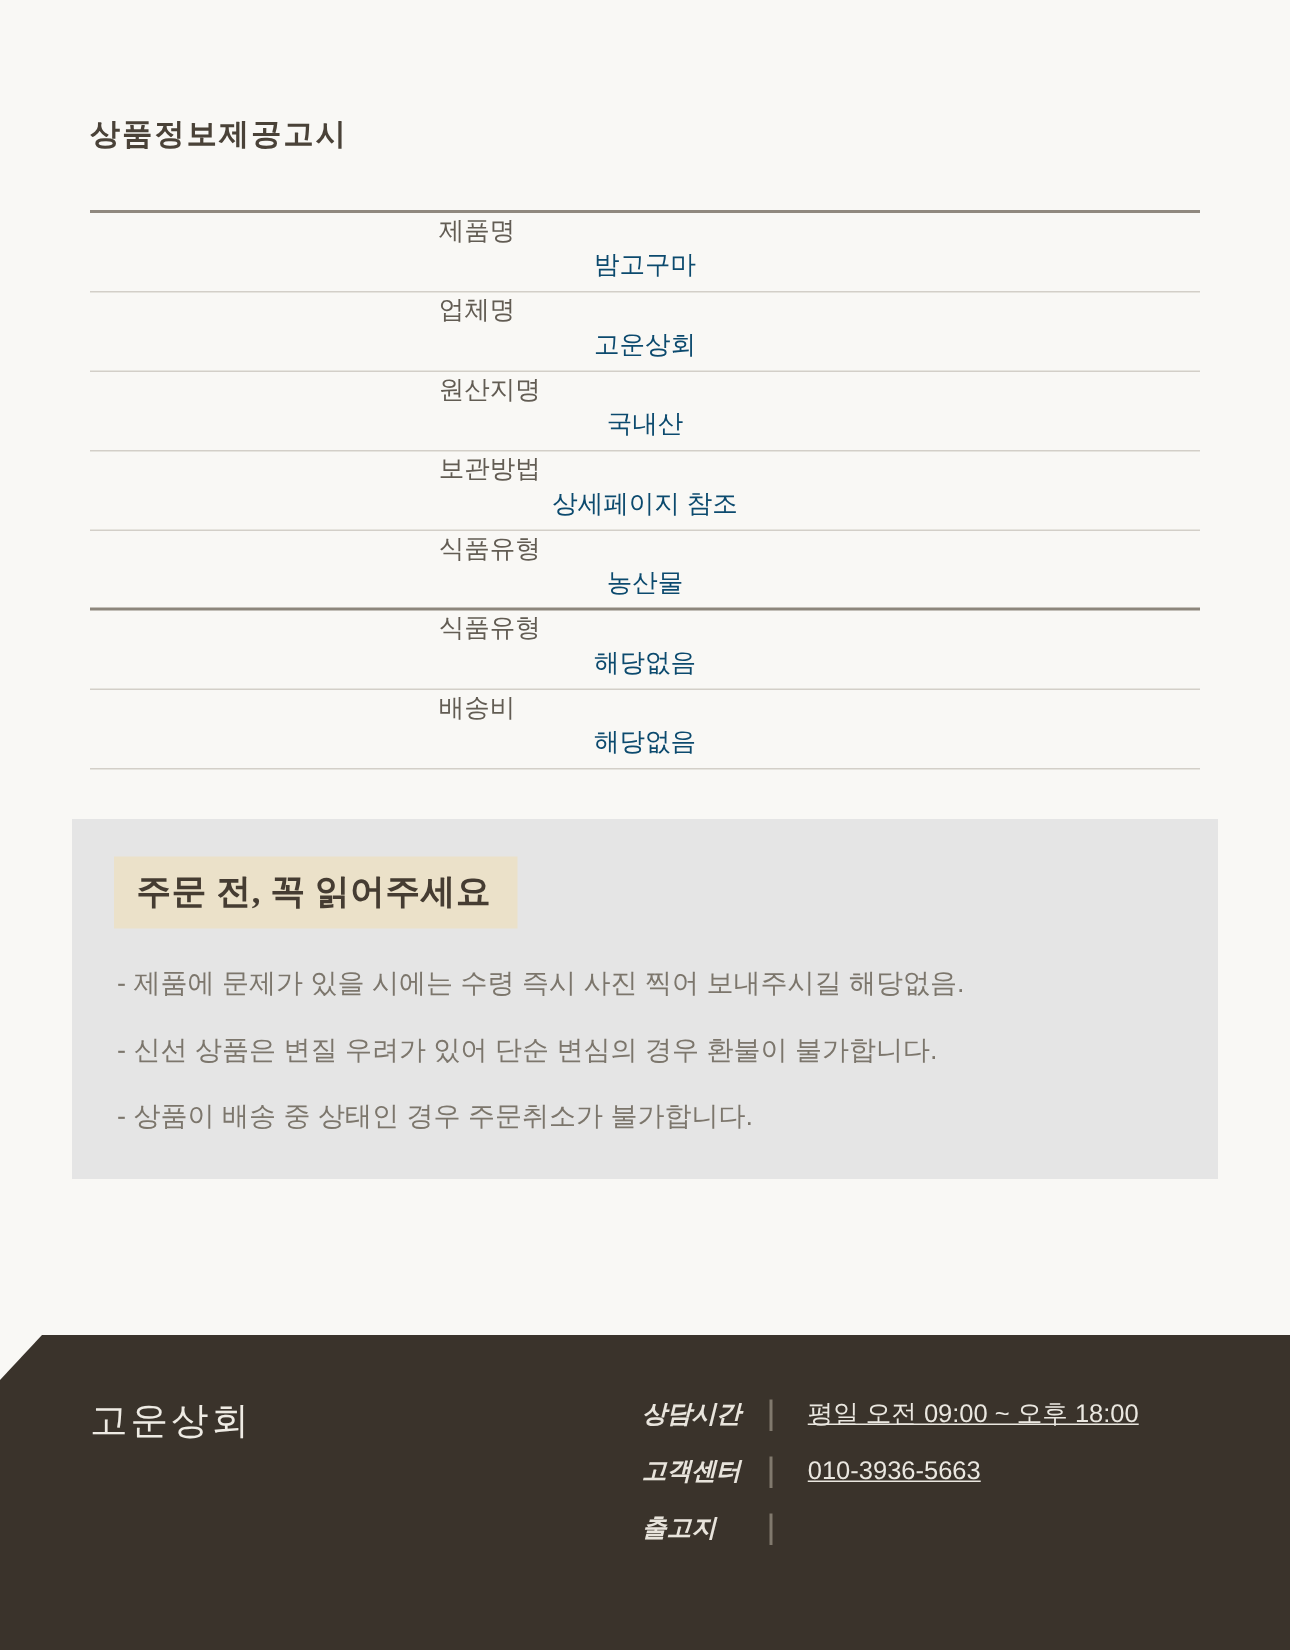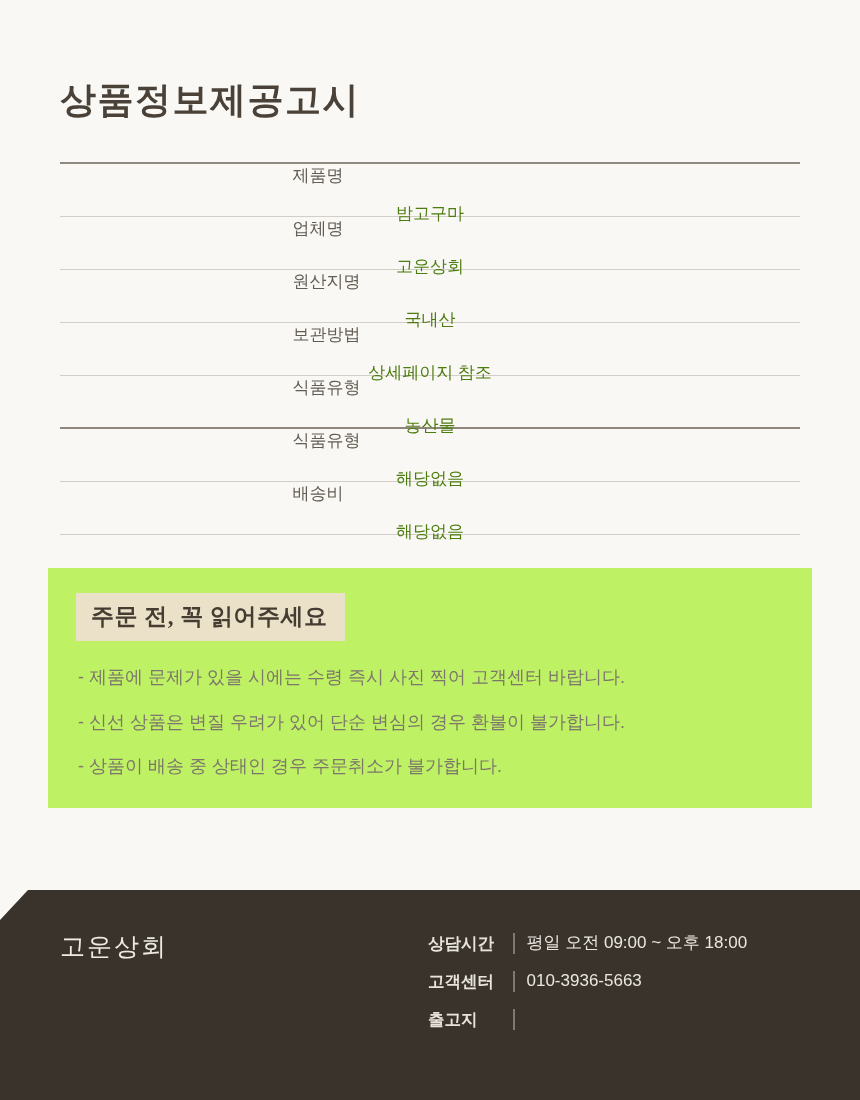--- a/index.html
+++ b/index.html
@@ -14,21 +14,21 @@
     height: 1100px;
     background: #f9f8f5;
     overflow: hidden;
   }
   .content { padding: 0 60px; }
 
   
   .page-title {
     margin-top: 76px;
     font-family: Liberation Mono, monospace;
-    font-size: 36px;
+    font-size: 20px;
     font-weight: 600;
     letter-spacing: 1.5px;
     color: #4a4238;
   }
 
   
   .info-table {
     margin-top: 37px;
     width: 740px;
     border-top: 2px solid #90897f;
@@ -40,28 +40,28 @@
     border-bottom: 1px solid #d3cfc8;
     font-size: 17px;
     flex-direction: column;
   }
   .info-row.group-end { border-bottom: 2px solid #8d867c; }
   .info-label {
     width: 275px;
     color: #625c53;
     flex: 0 0 auto;
   }
-  .info-value { color: #4d7c0f; margin-top: 15px; }
+  .info-value { color: #0c4a6e; }
 
   
   .notice-box {
     margin-top: 33px;
     margin-left: -12px;
     width: 764px;
-    background: #bef264;
+    background: #e5e5e5;
     padding: 25px 28px 30px 28px;
   }
   .notice-title {
     display: inline-block;
     background: #ebe1c9;
     padding: 8px 17px 9px 15px;
     font-family: "Liberation Serif", "DejaVu Serif", serif;
     font-size: 23px;
     font-weight: 600;
     letter-spacing: 0.5px;
@@ -106,33 +106,35 @@
     align-items: flex-start;
     margin-bottom: 15px;
   }
   .contact-label {
     width: 85px;
     flex: 0 0 auto;
     font-size: 16.5px;
     font-weight: bold;
     color: #e8e4dc;
     line-height: 1.35;
+    font-style: italic;
   }
   .contact-divider {
     flex: 0 0 auto;
     width: 1.5px;
     height: 21px;
     background: #80796d;
     margin: 1px 0 0 0;
   }
   .contact-value {
-    margin-left: 12px;
+    margin-left: 24px;
     font-size: 17px;
     color: #eae7e0;
     line-height: 1.35;
+    text-decoration: underline;
   }
   .contact-value .line2 { display: block; margin-top: 7px; }
 </style>
 </head>
 <body>
 
 <div class="page">
   <div class="content">
 
     <h1 class="page-title">상품정보제공고시</h1>
@@ -164,21 +166,21 @@
       </div>
       <div class="info-row">
         <div class="info-label">배송비</div>
         <div class="info-value">해당없음</div>
       </div>
     </div>
 
     <div class="notice-box">
       <div class="notice-title">주문 전, 꼭 읽어주세요</div>
       <div class="notice-list">
-        <div class="notice-item">- 제품에 문제가 있을 시에는 수령 즉시 사진 찍어 고객센터 바랍니다.</div>
+        <div class="notice-item">- 제품에 문제가 있을 시에는 수령 즉시 사진 찍어 보내주시길 해당없음.</div>
         <div class="notice-item">- 신선 상품은 변질 우려가 있어 단순 변심의 경우 환불이 불가합니다.</div>
         <div class="notice-item">- 상품이 배송 중 상태인 경우 주문취소가 불가합니다.</div>
       </div>
     </div>
 
   </div>
 
   <div class="footer">
     <div class="footer-brand">고운상회</div>
     <div class="footer-contacts">

